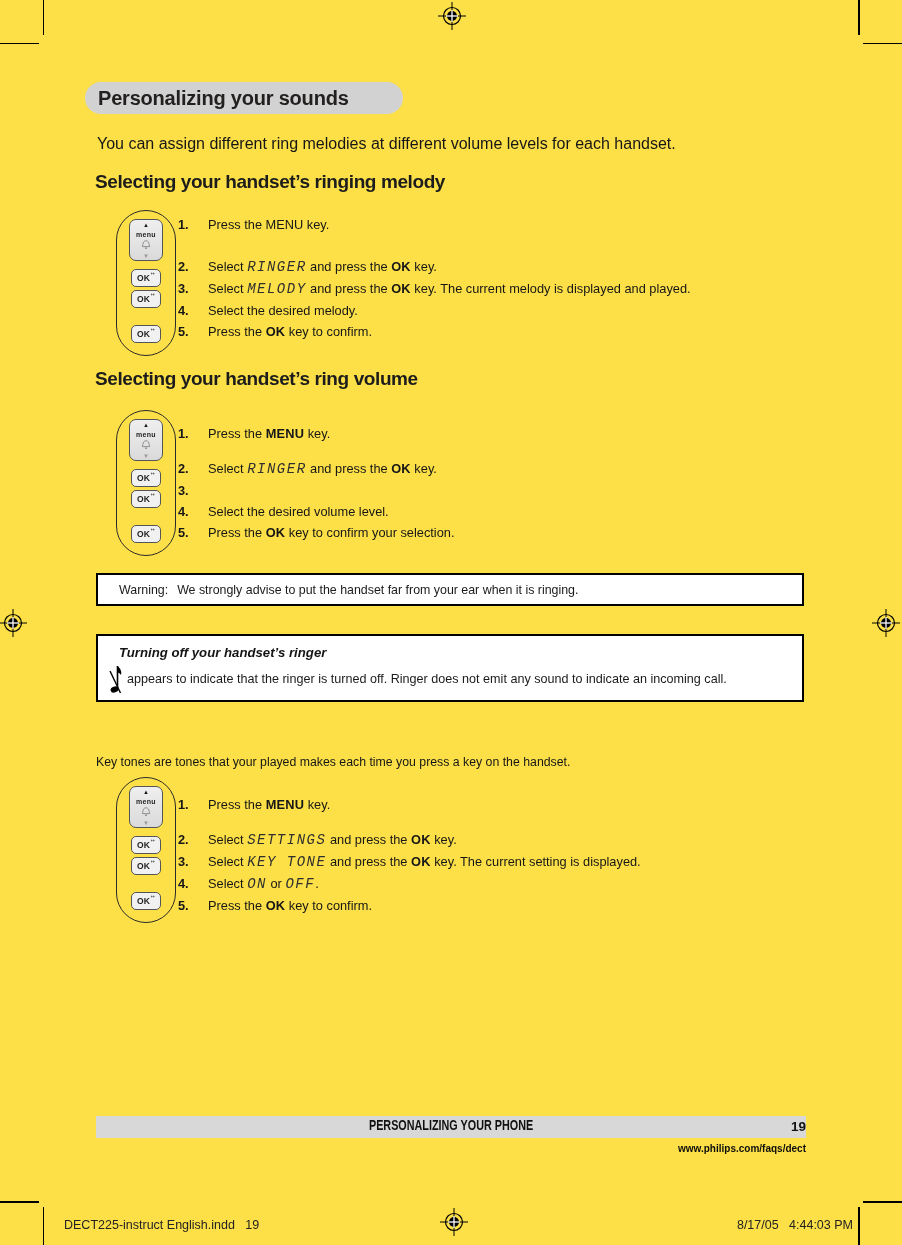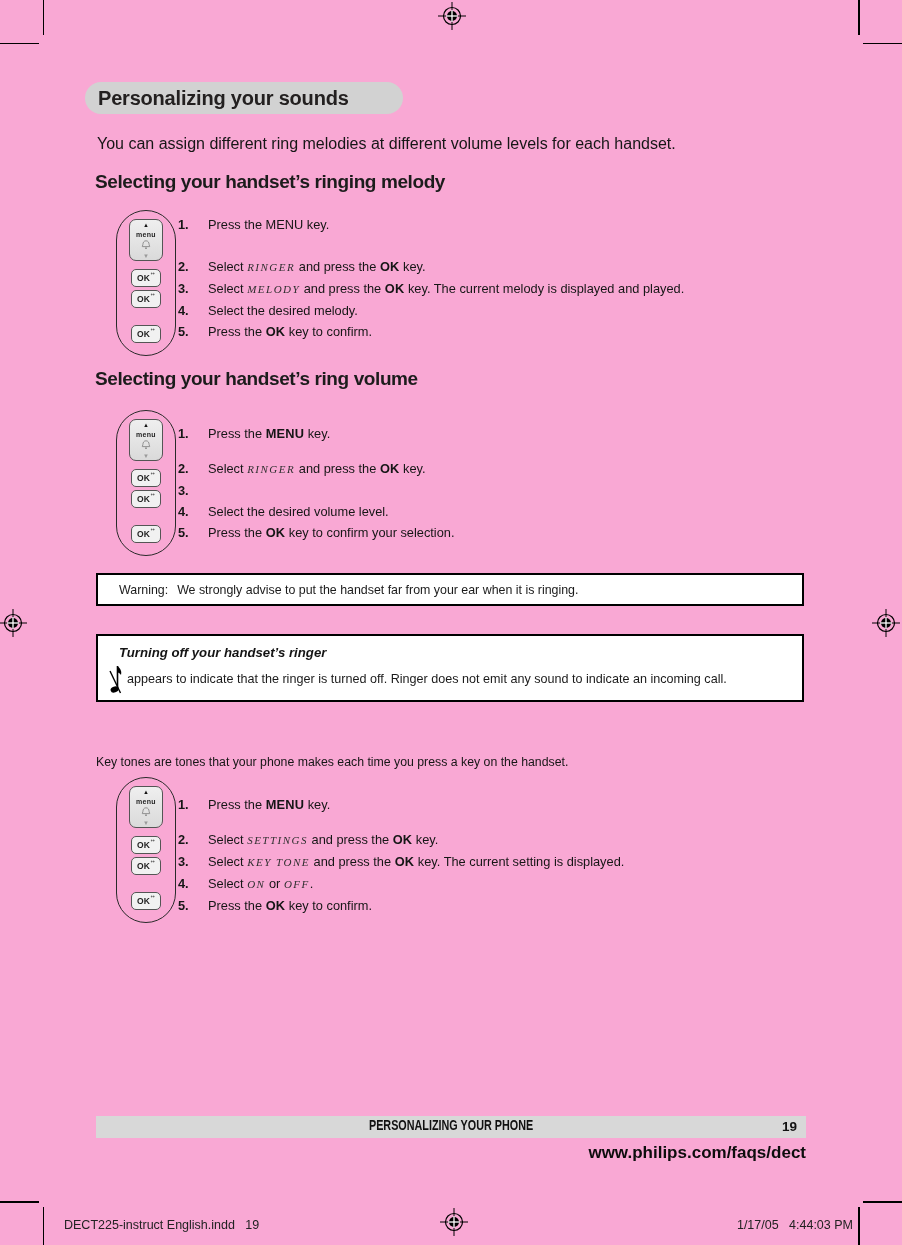--- a/index.html
+++ b/index.html
@@ -1,16 +1,16 @@
 <!DOCTYPE html>
 <html><head>
 <meta charset="utf-8">
 <style>
   html,body{margin:0;padding:0;background:#fff;}
-  .page{position:relative;width:902px;height:1245px;background:#f9a8d4;overflow:hidden;
+  .page{position:relative;width:902px;height:1245px;background:#fde047;overflow:hidden;
         font-family:"Liberation Sans",sans-serif;color:#1a1a1a;}
   
   .cm{position:absolute;background:#000;}
   .regmark{position:absolute;}
   
   .title-pill{position:absolute;left:85px;top:82px;width:318px;height:32px;background:#d2d2d2;
       border-radius:17px;display:flex;align-items:center;padding-left:13px;box-sizing:border-box;}
   .title-pill span{font-size:20px;font-weight:bold;color:#232020;letter-spacing:-0.2px;}
   
   .intro{position:absolute;left:97px;top:135px;font-size:16px;color:#161616;}
@@ -34,36 +34,36 @@
   .ok-key .oksup{font-size:6px;margin-left:1px;margin-top:-6px;color:#444;}
   .ok1{margin-top:8px}.ok2{margin-top:3px}.ok3{margin-top:17px}
   
   .steps{position:absolute;left:178px;width:628px;font-size:12.8px;color:#161616;}
   .s1{top:214px}.s2{top:423px}.s3{top:794px}
   .step{display:flex;line-height:21px;}
   .step-num{width:30px;font-weight:bold;flex:none;}
   .steps .step:first-child{margin-bottom:14px;}
   .steps-wide .step:first-child{margin-bottom:21px;}
   .seg-bold{font-weight:bold;letter-spacing:.2px;}
-  .seg-lcd{font-family:Liberation Serif, serif;font-style:oblique;font-size:11px;
+  .seg-lcd{font-family:Liberation Mono, monospace;font-style:oblique;font-size:14px;
       letter-spacing:1.5px;color:#2f2f2f;}
   
   .box{position:absolute;left:96px;width:708px;border:2px solid #000;box-sizing:border-box;background:#fff;}
   .warning-box{top:573px;height:33px;display:flex;align-items:center;padding-left:21px;font-size:12.4px;}
   .wlabel{margin-right:9px;}
   .ringer-box{top:634px;height:68px;}
   .rb-head{font-size:13.2px;font-weight:bold;font-style:italic;margin:9px 0 0 21px;color:#141414;}
   .rb-line{display:flex;align-items:center;margin:3px 0 0 9px;font-size:12.6px;}
   .rb-line svg{flex:none;margin-right:4px;}
   
   .footer-bar{position:absolute;left:96px;top:1116px;width:710px;height:22px;background:#d8d8d8;
       display:flex;justify-content:center;}
   .bar-title{font-size:15px;font-weight:900;color:#111;transform:scaleX(0.72);letter-spacing:0;white-space:pre;}
-  .bar-page{position:absolute;right:9px;top:0;height:22px;line-height:22px;font-size:13.5px;font-weight:900;color:#111;}
-  .website{position:absolute;right:96px;top:1143px;font-size:17px;font-weight:bold;color:#0d0d0d;margin-left:33px;}
+  .bar-page{position:absolute;right:0;top:0;height:22px;line-height:22px;font-size:13.5px;font-weight:900;color:#111;}
+  .website{position:absolute;right:96px;top:1143px;font-size:10px;font-weight:bold;color:#0d0d0d;margin-left:33px;}
   
   .print-left{position:absolute;left:64px;top:1218px;font-size:12.5px;color:#222;white-space:pre;}
   .print-right{position:absolute;right:49px;top:1218px;font-size:12.5px;color:#222;white-space:pre;}
 </style>
 </head>
 <body>
 
 <div class="page">
 
   <div class="cm" style="left:42.5px;top:0;width:1.5px;height:35px"></div>
@@ -217,21 +217,21 @@
       </svg>
       <span>appears to indicate that the ringer is turned off.  Ringer does not emit any sound to indicate an incoming call.</span>
     </div>
   </div>
 
   <div class="box warning-box">
     <span class="wlabel">Warning:</span>
     <span>We strongly advise to put the handset far from your ear when it is ringing.</span>
   </div>
 
-  <div class="keytone-intro">Key tones are tones that your phone makes each time you press a key on the handset.</div>
+  <div class="keytone-intro">Key tones are tones that your played makes each time you press a key on the handset.</div>
   <div class="phone p3">
     <div class="menu-key">
       <span class="tri-b">▲</span>
       <span class="mlabel">menu</span>
       <svg class="bell" viewBox="0 0 10 10">
         <path d="M5 0.8 C2.8 0.8 2 2.6 1.9 4.4 L1.3 6.6 L8.7 6.6 L8.1 4.4 C8 2.6 7.2 0.8 5 0.8 Z" fill="none" stroke="#888" stroke-width="0.9"></path>
         <circle cx="5" cy="8.2" r="0.9" fill="#888"></circle>
       </svg>
       <span class="tri-g">▼</span>
     </div>
@@ -271,15 +271,15 @@
       </div>
     </div>
 
   <div class="footer-bar">
     <span class="bar-title">PERSONALIZING YOUR PHONE</span>
     <span class="bar-page">19</span>
   </div>
   <div class="website">www.philips.com/faqs/dect</div>
 
   <div class="print-left">DECT225-instruct English.indd   19</div>
-  <div class="print-right">1/17/05   4:44:03 PM</div>
+  <div class="print-right">8/17/05   4:44:03 PM</div>
 
 </div>
 
 </body></html>

